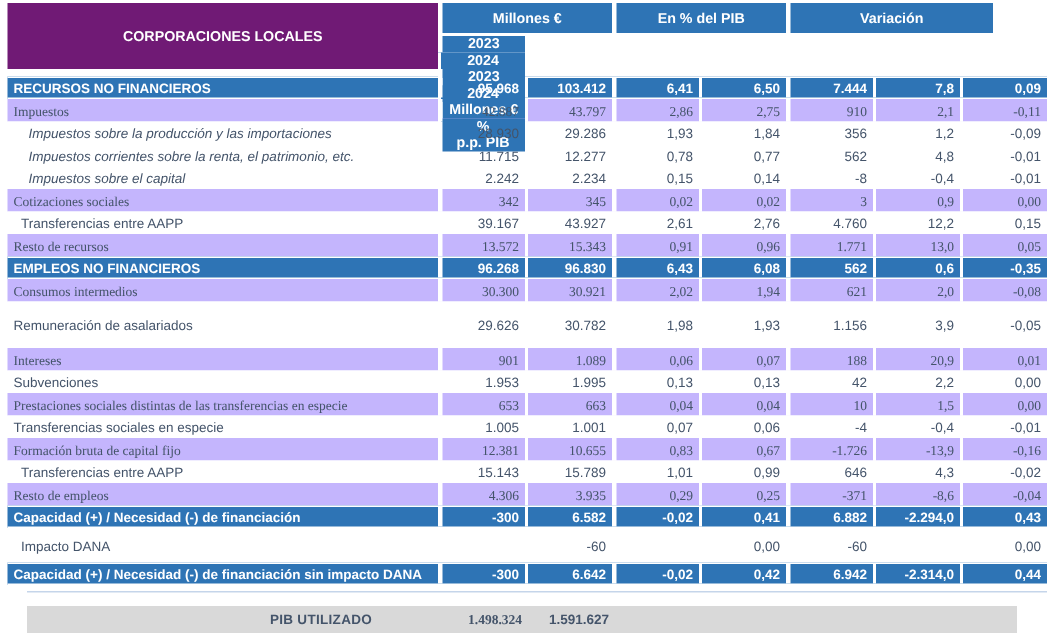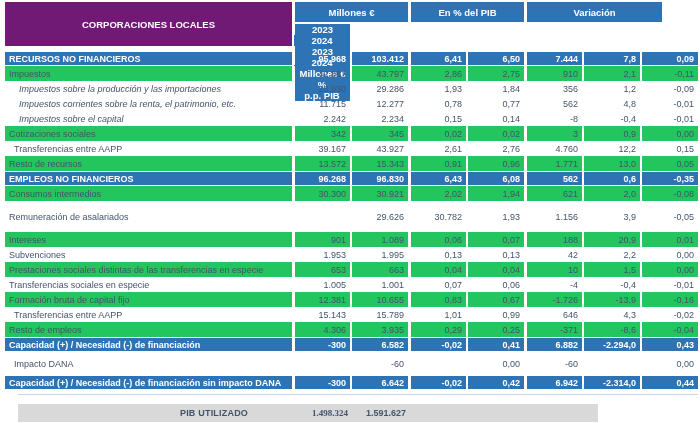--- a/index.html
+++ b/index.html
@@ -38,32 +38,32 @@
   .row { display:flex; height:15px; }
   .row .lbl {
     flex:1; display:flex; align-items:center; padding-left:4px;
     font-size:9px; white-space:nowrap; overflow:hidden;
   }
   .row .c {
     width:58px; display:flex; align-items:center; justify-content:flex-end;
     padding-right:4px; font-size:9px; border-left:2px solid #fff; white-space:nowrap;
   }
   .row .c.g { border-left-width:3px; }
-  .row.light { background:#22c55e; }
+  .row.light { background:#c4b5fd;font-family:Liberation Serif, serif; }
   .row.white { background:#ffffff; }
   .row.dark  { background:#2E74B5; color:#fff; font-weight:bold;
                border-top:1px solid #fff; border-bottom:1px solid #fff; }
   .row.ind1 .lbl { padding-left:9px; }
   .row.ital .lbl { padding-left:14px; font-style:italic; }
   .spacer { width:693px; }
   .hairline { height:1px; background:#C5D5EA; margin-left:13px; }
 
   
   .pib {
-    position:relative; height:18px; width:580px; margin-left:13px;
+    position:relative; height:18px; width:660px; margin-left:13px;
     background:#D9D9D9; font-weight:bold; font-size:9px; color:#44546A;
   }
   .pib .plabel {
     position:absolute; left:0; top:0; width:392px; height:18px;
     display:flex; align-items:center; justify-content:center; letter-spacing:0.2px;
   }
   .pib .pv { position:absolute; top:0; height:18px; width:56px;
     display:flex; align-items:center; justify-content:flex-end; padding-right:4px; }
   .pib .pv1 { left:278px;font-family:Liberation Serif, serif; }
   .pib .pv2 { left:336px; }
@@ -192,20 +192,21 @@
           <div class="c g">2,02</div>
           <div class="c">1,94</div>
           <div class="c g">621</div>
           <div class="c">2,0</div>
           <div class="c">-0,08</div>
         </div>
         <div class="row white" style="height: 31px;">
           <div class="lbl">Remuneración de asalariados</div>
           <div class="c g">29.626</div>
           <div class="c">30.782</div>
+          <div class="c g">1,98</div>
           <div class="c">1,93</div>
           <div class="c g">1.156</div>
           <div class="c">3,9</div>
           <div class="c">-0,05</div>
         </div>
         <div class="row light">
           <div class="lbl">Intereses</div>
           <div class="c g">901</div>
           <div class="c">1.089</div>
           <div class="c g">0,06</div>

